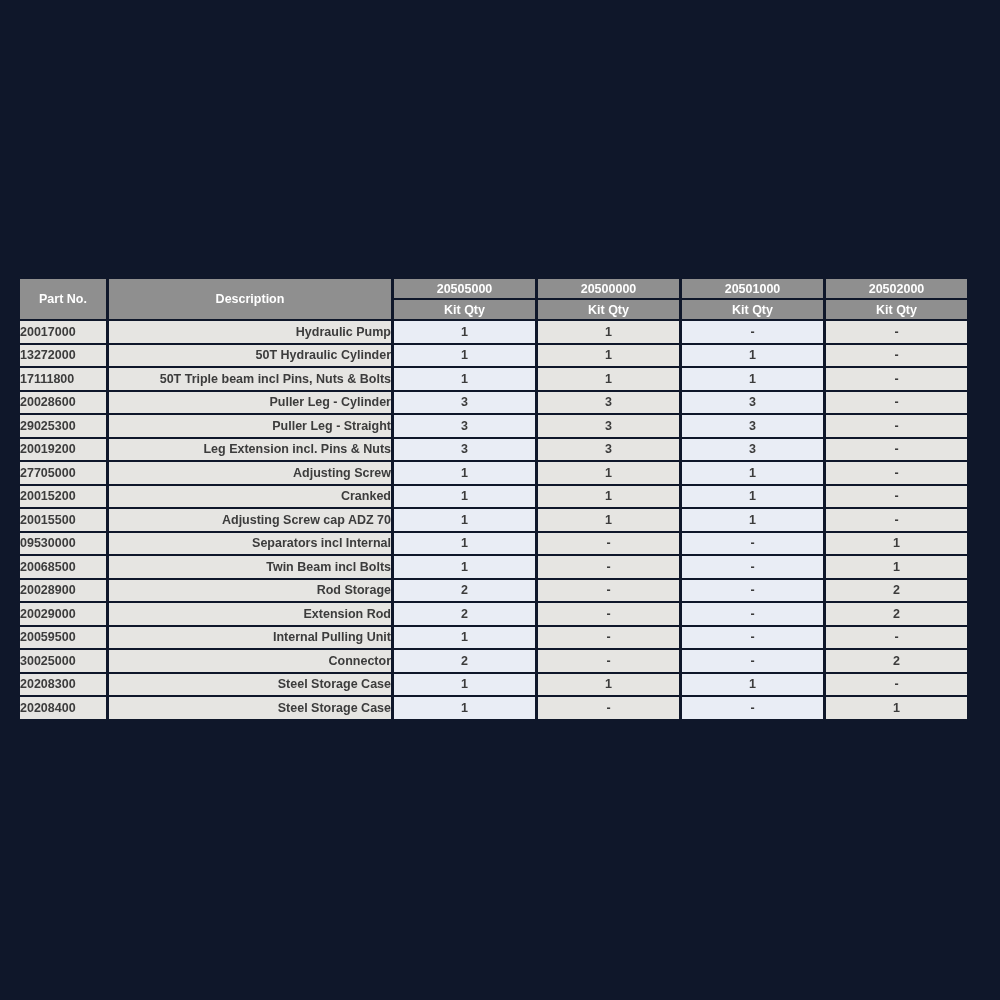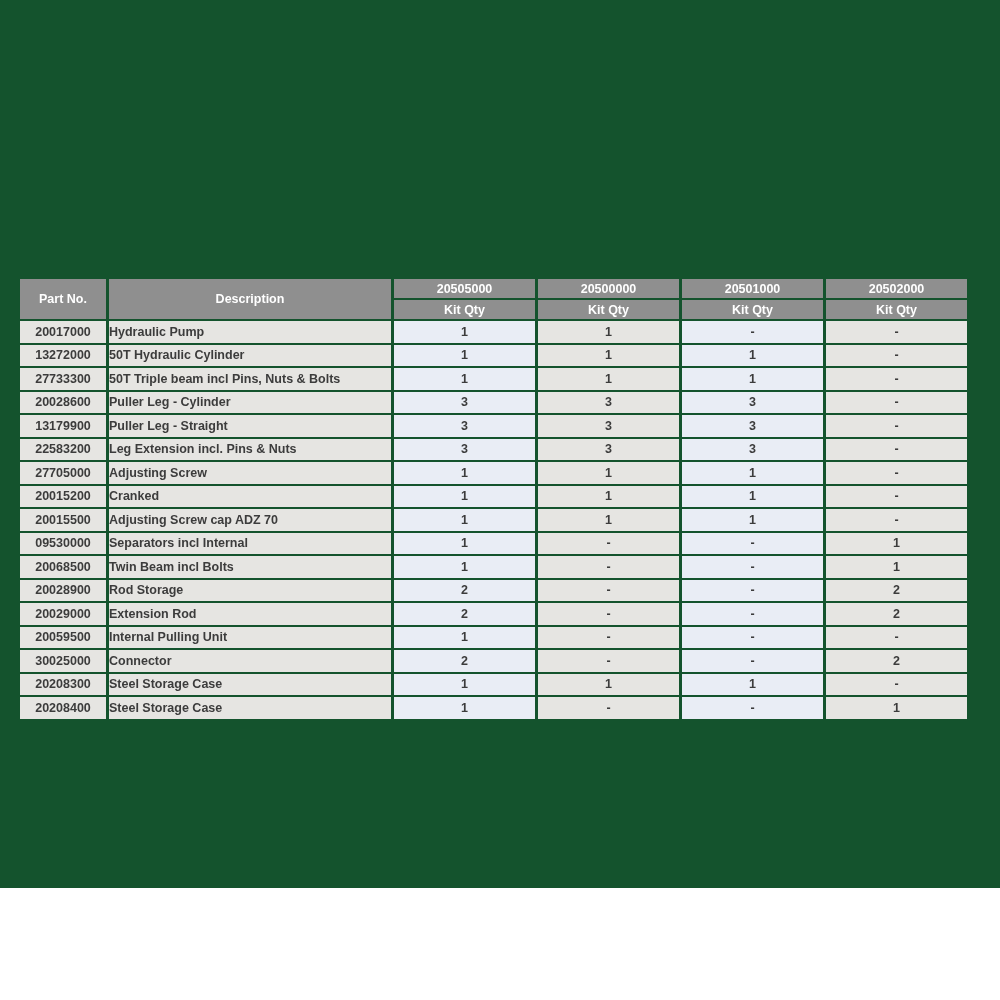--- a/index.html
+++ b/index.html
@@ -3,22 +3,22 @@
 <meta charset="utf-8">
 <style>
   html, body {
     margin: 0;
     padding: 0;
     background: #ffffff;
   }
   .page {
     position: relative;
     width: 1000px;
-    height: 888px;
-    background: #14532d;
+    height: 1000px;
+    background: #0f172a;
     font-family: "Liberation Sans", "DejaVu Sans", sans-serif;
   }
   table.parts-table {
     position: absolute;
     left: 17px;
     top: 277px;
     width: 953px;
     border-collapse: separate;
     border-spacing: 3px 2px;
     table-layout: fixed;
@@ -40,25 +40,25 @@
   }
   td {
     height: 21.5px;
     font-size: 12.5px;
     font-weight: 700;
     color: #3c3c3c;
     vertical-align: middle;
   }
   td.part {
     background: #e6e5e2;
-    text-align: center;
+    text-align: left;
   }
   td.desc {
     background: #e6e5e2;
-    text-align: left;
+    text-align: right;
     padding-left: 10px;
   }
   td.qty { text-align: center; }
   td.qty.blue { background: #e9edf5; }
   td.qty.gray { background: #e6e5e2; }
 </style>
 </head>
 <body>
 
 <div class="page">
@@ -98,45 +98,45 @@
         </tr>
         <tr>
           <td class="part">13272000</td>
           <td class="desc">50T Hydraulic Cylinder</td>
           <td class="qty blue">1</td>
           <td class="qty gray">1</td>
           <td class="qty blue">1</td>
           <td class="qty gray">-</td>
         </tr>
         <tr>
-          <td class="part">27733300</td>
+          <td class="part">17111800</td>
           <td class="desc">50T Triple beam incl Pins, Nuts &amp; Bolts</td>
           <td class="qty blue">1</td>
           <td class="qty gray">1</td>
           <td class="qty blue">1</td>
           <td class="qty gray">-</td>
         </tr>
         <tr>
           <td class="part">20028600</td>
           <td class="desc">Puller Leg - Cylinder</td>
           <td class="qty blue">3</td>
           <td class="qty gray">3</td>
           <td class="qty blue">3</td>
           <td class="qty gray">-</td>
         </tr>
         <tr>
-          <td class="part">13179900</td>
+          <td class="part">29025300</td>
           <td class="desc">Puller Leg - Straight</td>
           <td class="qty blue">3</td>
           <td class="qty gray">3</td>
           <td class="qty blue">3</td>
           <td class="qty gray">-</td>
         </tr>
         <tr>
-          <td class="part">22583200</td>
+          <td class="part">20019200</td>
           <td class="desc">Leg Extension incl. Pins &amp; Nuts</td>
           <td class="qty blue">3</td>
           <td class="qty gray">3</td>
           <td class="qty blue">3</td>
           <td class="qty gray">-</td>
         </tr>
         <tr>
           <td class="part">27705000</td>
           <td class="desc">Adjusting Screw</td>
           <td class="qty blue">1</td>

